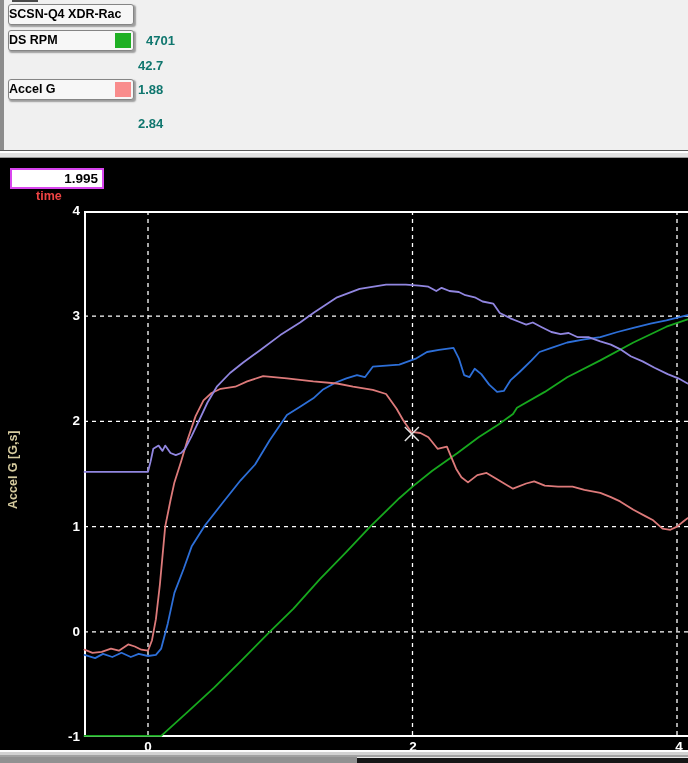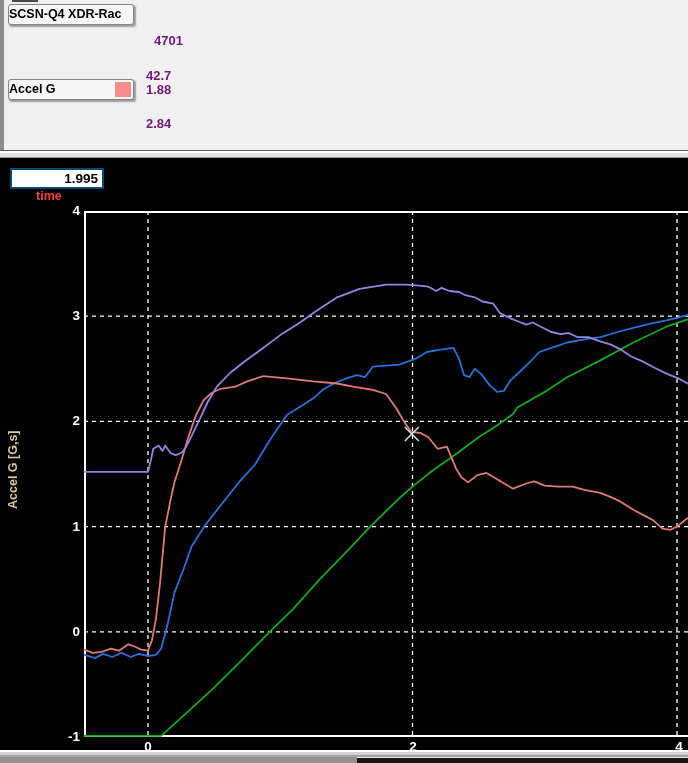--- a/index.html
+++ b/index.html
@@ -8,34 +8,34 @@
   
   .legend-panel{position:absolute;left:0;top:0;width:688px;height:150px;background:#f0f0f0;
                 border-bottom:1px solid #5a5a5a;}
   .legend-left-edge{position:absolute;left:0;top:0;width:4px;height:150px;background:#8c8c8c;}
   .top-fragment{position:absolute;left:12px;top:0;width:26px;height:2px;background:#4a4a4a;}
   .lbtn{position:absolute;left:8px;width:126px;height:21px;background:#f7f7f7;
         border:1px solid #858585;border-radius:3px;box-shadow:1.5px 1.5px 1.5px rgba(0,0,0,.35);
         font-weight:bold;font-size:12.5px;color:#000;line-height:19px;padding-left:0;
         box-sizing:border-box;white-space:nowrap;overflow:hidden;cursor:default;}
   .swatch{position:absolute;right:2px;top:2px;width:16px;height:15px;}
-  .chan-val{position:absolute;left:138px;width:60px;font-weight:bold;font-size:13px;color:#701a75;margin-left:8px;}
+  .chan-val{position:absolute;left:138px;width:60px;font-weight:bold;font-size:13px;color:#0f766e;}
   .chan-val.indent{left:146px;}
   
   .splitter-top{position:absolute;left:0;top:151px;width:688px;height:8px;
      background:linear-gradient(#ffffff 0 2px,#e2e2e2 2px 6px,#9a9a9a 6px 8px);}
   .splitter-bottom{position:absolute;left:0;top:750px;width:688px;height:7px;
      background:linear-gradient(#fdfdfd 0 2px,#d2d2d2 2px 5px,#a2a2a2 5px 7px);}
   .bottom-strip{position:absolute;left:0;top:757px;width:688px;height:6px;background:#919191;}
   .bottom-strip-right{position:absolute;left:357px;top:757px;width:331px;height:6px;
      background:#161616;border-top:1px solid #e8e8e8;box-sizing:border-box;}
   
   .chart-panel{position:absolute;left:0;top:158px;width:688px;height:592px;background:#000;}
   .readout{position:absolute;left:10px;top:10px;width:86px;height:17px;background:#fff;
-           border:2px solid #0c4a6e;box-sizing:content-box;text-align:right;padding-right:4px;
+           border:2px solid #d946ef;box-sizing:content-box;text-align:right;padding-right:4px;
            font-weight:bold;font-size:13.5px;line-height:17px;color:#000;}
   .time-label{position:absolute;left:36px;top:31px;color:#ef4444;font-weight:bold;font-size:12.5px;}
   .ylab{position:absolute;left:6px;top:222px;height:180px;color:#d6cb9e;font-weight:bold;
         font-size:12.5px;writing-mode:vertical-rl;transform:rotate(180deg);text-align:center;}
   .ytick{position:absolute;width:34px;left:46px;text-align:right;color:#fff;font-weight:bold;
          font-size:13.5px;height:16px;line-height:16px;}
   .xtick{position:absolute;width:24px;text-align:center;color:#fff;font-weight:bold;
          font-size:13.5px;top:581px;}
   svg#plot{position:absolute;left:0;top:0;width:688px;height:592px;}
   .grid{stroke:#ffffff;stroke-width:1.3;stroke-dasharray:4 4;}
@@ -45,23 +45,27 @@
 </style>
 </head>
 <body>
 
 <div class="legend-panel">
   <div class="legend-left-edge"></div>
   <div class="top-fragment"></div>
 
   <div class="lbtn" style="top:4px;">SCSN-Q4 XDR-Rac</div>
 
+  <div class="lbtn" style="top:30px;">
+    <span>DS RPM</span>
+    <span class="swatch" style="background: rgb(31, 176, 36);"></span>
+  </div>
   <div class="chan-val indent" style="top:33px;">4701</div>
 
-  <div class="chan-val" style="top:68px;">42.7</div>
+  <div class="chan-val" style="top:58px;">42.7</div>
 
   <div class="lbtn" style="top:79px;">
     <span>Accel G</span>
     <span class="swatch" style="background: rgb(249, 140, 140);"></span>
   </div>
   <div class="chan-val" style="top:82px;">1.88</div>
 
   <div class="chan-val" style="top:116px;">2.84</div>
 </div>
 

